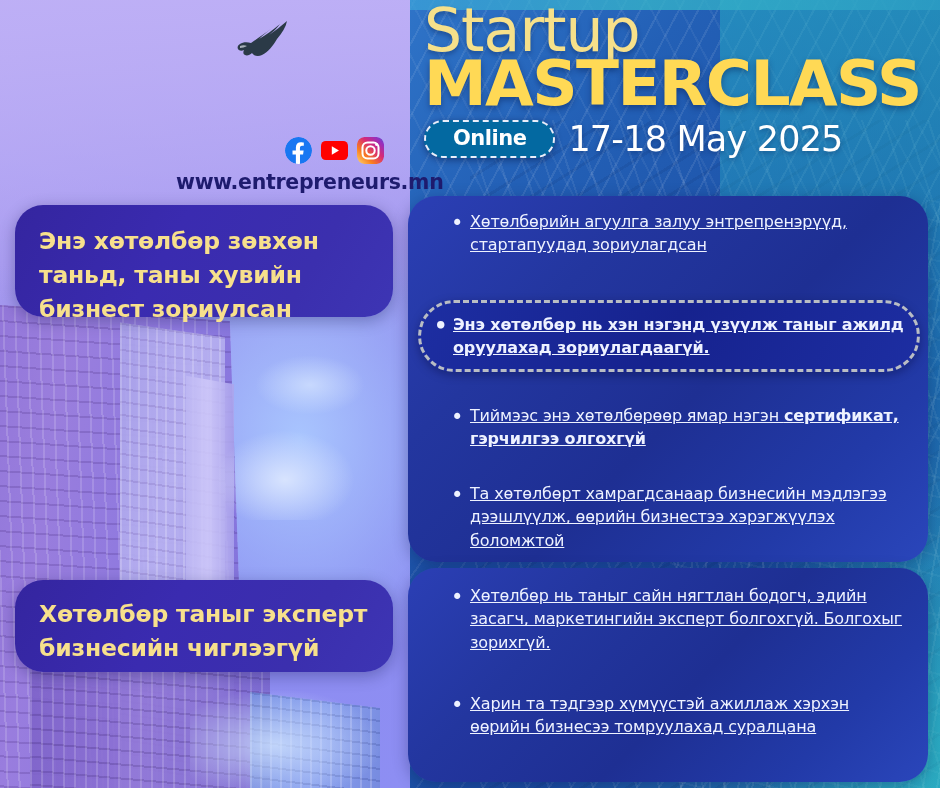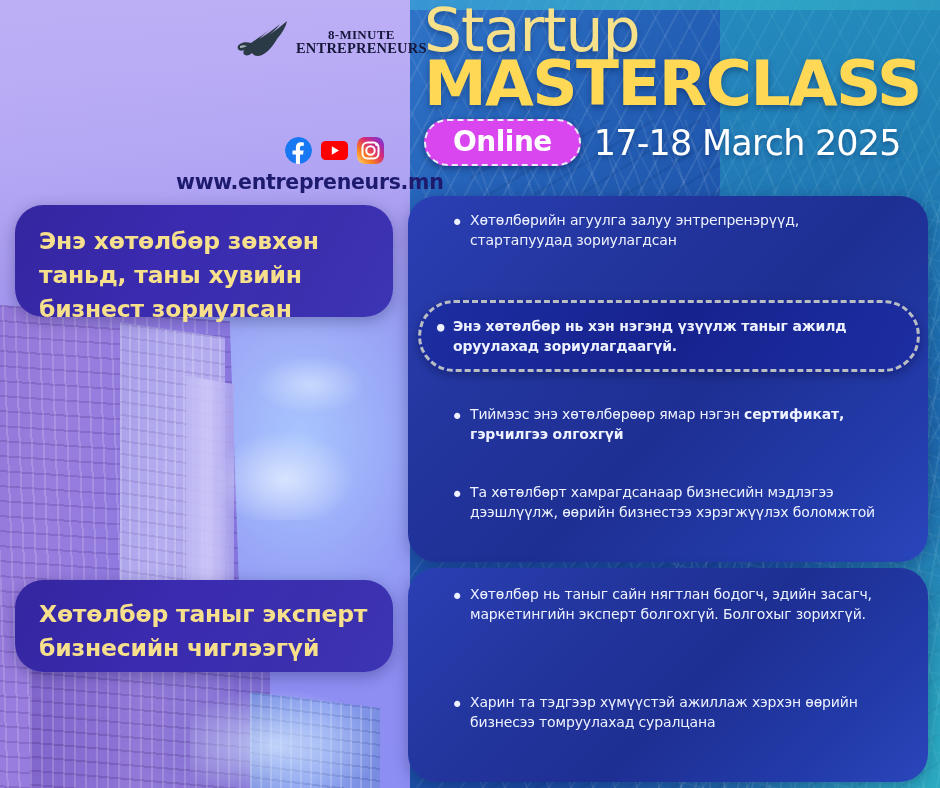--- a/index.html
+++ b/index.html
@@ -182,25 +182,25 @@
   }
   .h-master {
     font-family:"DejaVu Sans", sans-serif;
     font-size:63px; font-weight:bold; color:#ffd955;
     line-height:.95; letter-spacing:-1.6px; margin-top:-6px;
     text-shadow:0 3px 6px rgba(0,20,70,.4);
   }
   .h-row { display:flex; align-items:center; gap:13px; margin-top:6px; }
   .badge-online {
     display:inline-flex; align-items:center; justify-content:center;
-    background:#d946ef;
+    background:#0369a1;
     border:2.5px dashed #e9eefb;
     border-radius:30px;
     padding:4px 27px 6px 27px;
-    color:#ffffff; font-weight:bold; font-size:28px;
+    color:#ffffff; font-weight:bold; font-size:21px;
     letter-spacing:-.5px;
     box-shadow:0 2px 7px rgba(0,10,50,.45);
   }
   .h-date {
     font-family:"DejaVu Sans", sans-serif;
     font-size:35px; font-weight:400; color:#ffffff;
     letter-spacing:-.8px;
     text-shadow:0 2px 5px rgba(0,20,70,.35);
   }
 
@@ -226,23 +226,24 @@
   }
   .card-right.r1 { left:408px; top:196px; width:520px; height:366px; }
   .card-right.r2 { left:408px; top:568px; width:520px; height:214px; }
 
   ul.bullets { list-style:none; margin:0; padding:0; }
   ul.bullets li {
     position:relative;
     padding-left:32px;
     color:#eef2ff;
     font-family:"DejaVu Sans", sans-serif;
-    font-size:14px;
+    font-size:16px;
     line-height:1.46;
     letter-spacing:-.15px;
+    text-decoration:underline;
   }
   ul.bullets li::before {
     content:"•";
     position:absolute; left:13px; top:-1px;
     font-size:21px; line-height:1.42; color:#eef2ff;
   }
   .b-strong { font-weight:bold; }
   li.bold-all { font-weight:bold; color:#ffffff; }
 
   .bullet-a { position:absolute; left:30px; top:14px; width:460px; }
@@ -291,24 +292,20 @@
     <div class="right-top-strip"></div>
   </div>
 
   <div class="logo-wrap">
     <svg class="logo-mark" viewBox="0 0 52 44">
       <path d="M50 1 C44 6 38 11 32 15 C36 12 40 8 43 4 C36 10 29 15 22 19 C26 15 31 11 35 8 C27 14 20 19 14 23
                C10 22 6 22 3 24 C1 25 0 27 1 29 C2 31 5 31 7 30 C6 32 6 34 8 35 C10 36 13 35 15 33
                C17 36 21 37 25 35 C31 32 36 26 40 19 C45 13 49 7 50 1 Z" fill="#2b3a47"></path>
       <path d="M3 26 C5 25 8 25 10 26 C8 27 5 28 3 28 Z" fill="#dfe4ea" opacity=".7"></path>
     </svg>
-    <div class="logo-text">
-      <div class="l1">8-MINUTE</div>
-      <div class="l2">ENTREPRENEURS</div>
-    </div>
   </div>
 
   <div class="social-row">
     <svg class="soc fb" viewBox="0 0 32 32">
       <circle cx="16" cy="16" r="16" fill="#1877F2"></circle>
       <path d="M21.4 20.6l.7-4.6h-4.4v-3c0-1.3.6-2.5 2.6-2.5h2V6.6s-1.8-.3-3.5-.3c-3.6 0-5.9 2.2-5.9 6.1V16h-4v4.6h4V32h4.9V20.6z" fill="#fff"></path>
     </svg>
     <svg class="soc yt" viewBox="0 0 34 24">
       <rect x="0" y="0" width="34" height="24" rx="6" fill="#FF0000"></rect>
       <path d="M13.6 6.8v10.4L22.6 12z" fill="#fff"></path>
@@ -330,21 +327,21 @@
     </svg>
   </div>
 
   <div class="site-url">www.entrepreneurs.mn</div>
 
   <div class="headline">
     <div class="h-startup">Startup</div>
     <div class="h-master">MASTERCLASS</div>
     <div class="h-row">
       <span class="badge-online">Online</span>
-      <span class="h-date">17-18 March 2025</span>
+      <span class="h-date">17-18 May 2025</span>
     </div>
   </div>
 
   <div class="card card-left c1">
     <div class="txt">Энэ хөтөлбөр зөвхөн таньд, таны хувийн бизнест зориулсан</div>
   </div>
 
   <div class="card card-left c2">
     <div class="txt">Хөтөлбөр таныг эксперт бизнесийн чиглээгүй</div>
   </div>

